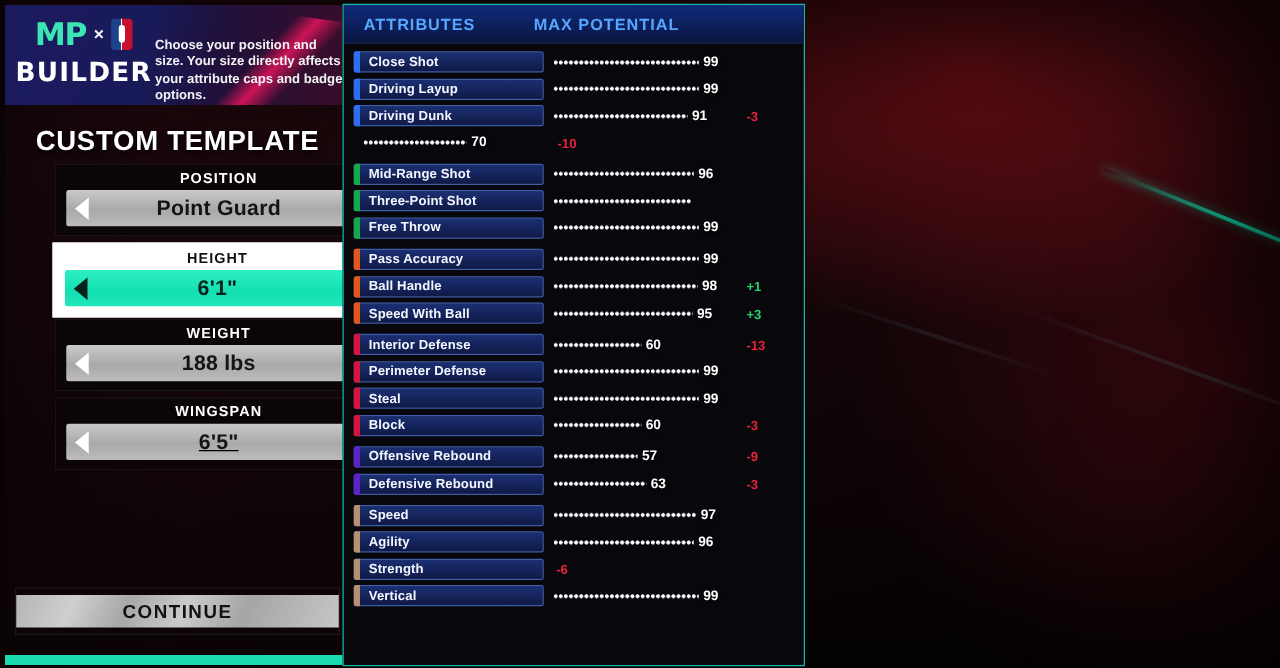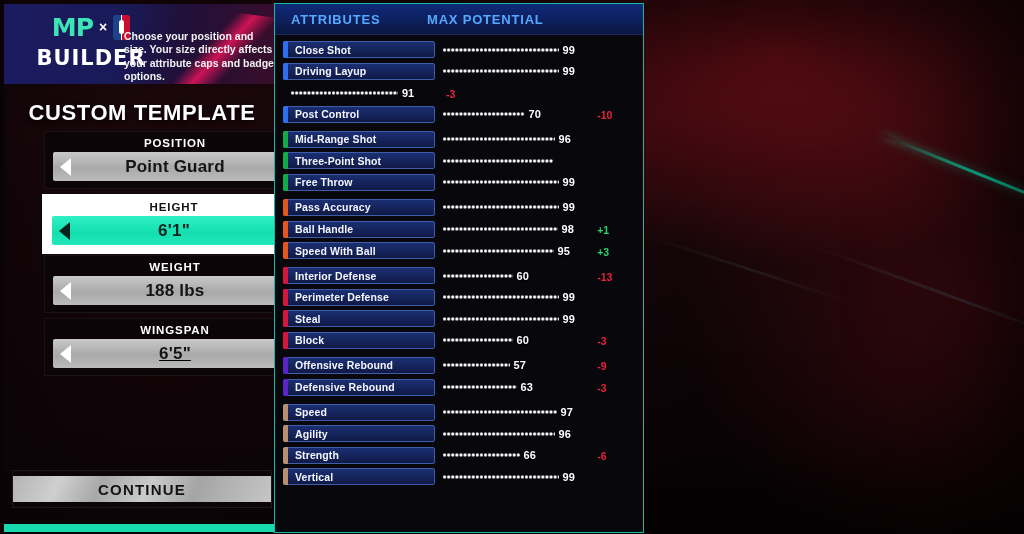--- a/index.html
+++ b/index.html
@@ -28,21 +28,21 @@
   #left{position:absolute;left:0;top:0;width:284px;height:534px;
         background:linear-gradient(180deg,rgba(14,5,8,.2) 0%,rgba(20,6,10,.55) 25%,rgba(12,4,7,.72) 100%);}
   #leftedge{position:absolute;left:0;top:0;width:4px;height:534px;background:#090305;}
 
   .brandbar{position:absolute;left:4px;top:4px;width:276px;height:80px;
             background:linear-gradient(100deg,#1b1b60 0%,#191a58 42%,#20103a 62%,#3a0d28 100%);
             overflow:hidden;}
   .brandbar .swoosh{position:absolute;right:-10px;top:6px;width:150px;height:120px;
             background:linear-gradient(125deg,rgba(232,20,92,0) 38%,rgba(232,20,92,.85) 46%,rgba(232,20,92,0) 56%);
             transform:rotate(8deg);}
-  .logo{position:absolute;left:8px;top:6px;width:110px;height:70px;text-align:center;margin-left:24px;}
+  .logo{position:absolute;left:8px;top:6px;width:110px;height:70px;text-align:center;}
   .mprow{display:flex;align-items:center;justify-content:center;gap:6px;height:34px;}
   .mp{font-weight:bold;font-size:25px;color:#3ce6b4;letter-spacing:-1px;line-height:1;
       font-family:"DejaVu Sans",sans-serif;}
   .xsym{color:#fff;font-size:14px;font-weight:bold;}
   .nbalogo{width:17px;height:25px;border-radius:3px;position:relative;overflow:hidden;
            background:linear-gradient(90deg,#1d428a 0%,#1d428a 48%,#fff 48%,#fff 52%,#c8102e 52%,#c8102e 100%);}
   .nbalogo::after{content:"";position:absolute;left:6px;top:5px;width:5px;height:14px;background:#fff;border-radius:3px;}
   .builder{font-weight:bold;font-size:21px;color:#fff;letter-spacing:1px;line-height:1;margin-top:4px;
            font-family:"DejaVu Sans",sans-serif;}
   .blurb{position:absolute;left:120px;top:26px;width:150px;color:#f2f2f4;font-size:10.5px;
@@ -203,31 +203,31 @@
             <span class="acc" style="background: rgb(46, 111, 242);"></span>
             <span class="nm">Driving Layup</span>
           </div>
           <div class="meter">
             <div class="dots" style="width: 116px;"></div>
             <span class="mval" style="left: 120px;">99</span>
           </div>
           <div class="dwrap"></div>
         </div>
         <div class="row">
+          <div class="pill">
+            <span class="acc" style="background: rgb(46, 111, 242);"></span>
+            <span class="nm">Driving Dunk</span>
+          </div>
           <div class="meter">
             <div class="dots" style="width: 107px;"></div>
             <span class="mval" style="left: 111px;">91</span>
           </div>
           <div class="dwrap"><span class="delta neg">-3</span></div>
         </div>
         <div class="row">
-          <div class="pill">
-            <span class="acc" style="background: rgb(46, 111, 242);"></span>
-            <span class="nm">Post Control</span>
-          </div>
           <div class="meter">
             <div class="dots" style="width: 82px;"></div>
             <span class="mval" style="left: 86px;">70</span>
           </div>
           <div class="dwrap"><span class="delta neg">-10</span></div>
         </div>
       </div>
       <div class="group">
         <div class="row">
           <div class="pill">
@@ -389,24 +389,20 @@
             <div class="dots" style="width: 112px;"></div>
             <span class="mval" style="left: 116px;">96</span>
           </div>
           <div class="dwrap"></div>
         </div>
         <div class="row">
           <div class="pill">
             <span class="acc" style="background: rgb(183, 144, 112);"></span>
             <span class="nm">Strength</span>
           </div>
-          <div class="meter">
-            <div class="dots" style="width: 77px;"></div>
-            <span class="mval" style="left: 81px;">66</span>
-          </div>
           <div class="dwrap"><span class="delta neg">-6</span></div>
         </div>
         <div class="row">
           <div class="pill">
             <span class="acc" style="background: rgb(183, 144, 112);"></span>
             <span class="nm">Vertical</span>
           </div>
           <div class="meter">
             <div class="dots" style="width: 116px;"></div>
             <span class="mval" style="left: 120px;">99</span>

